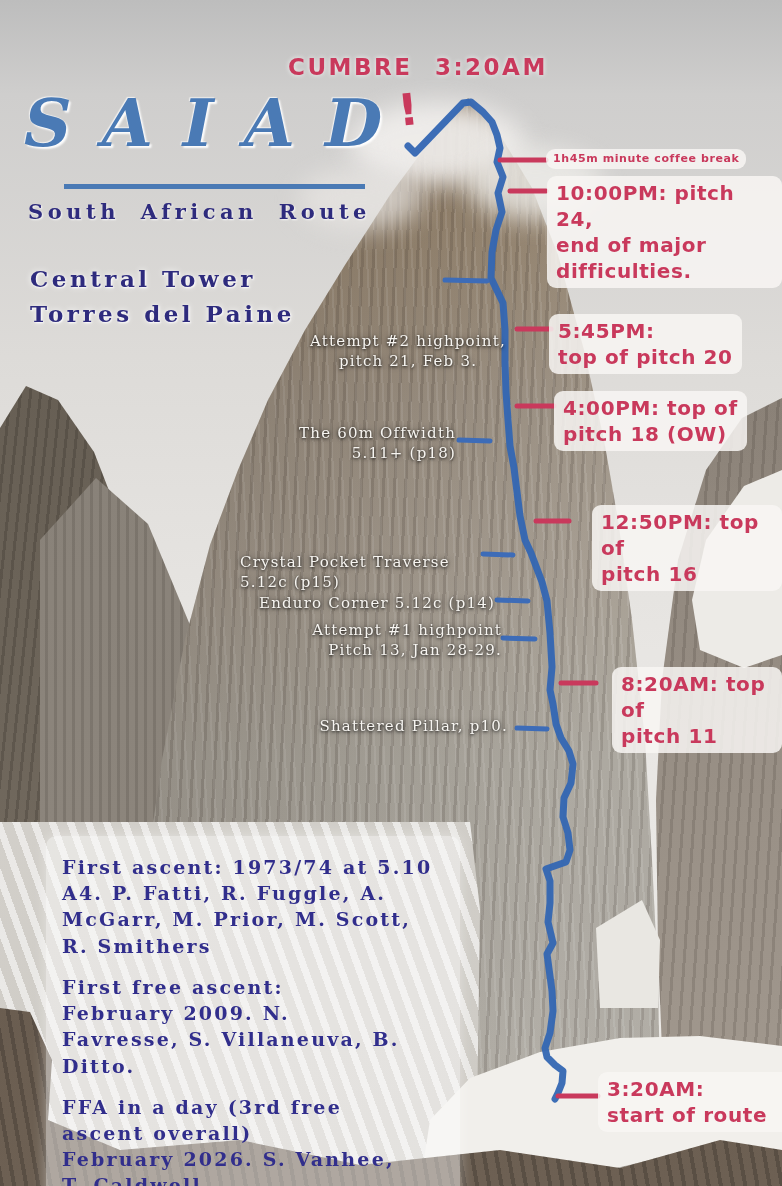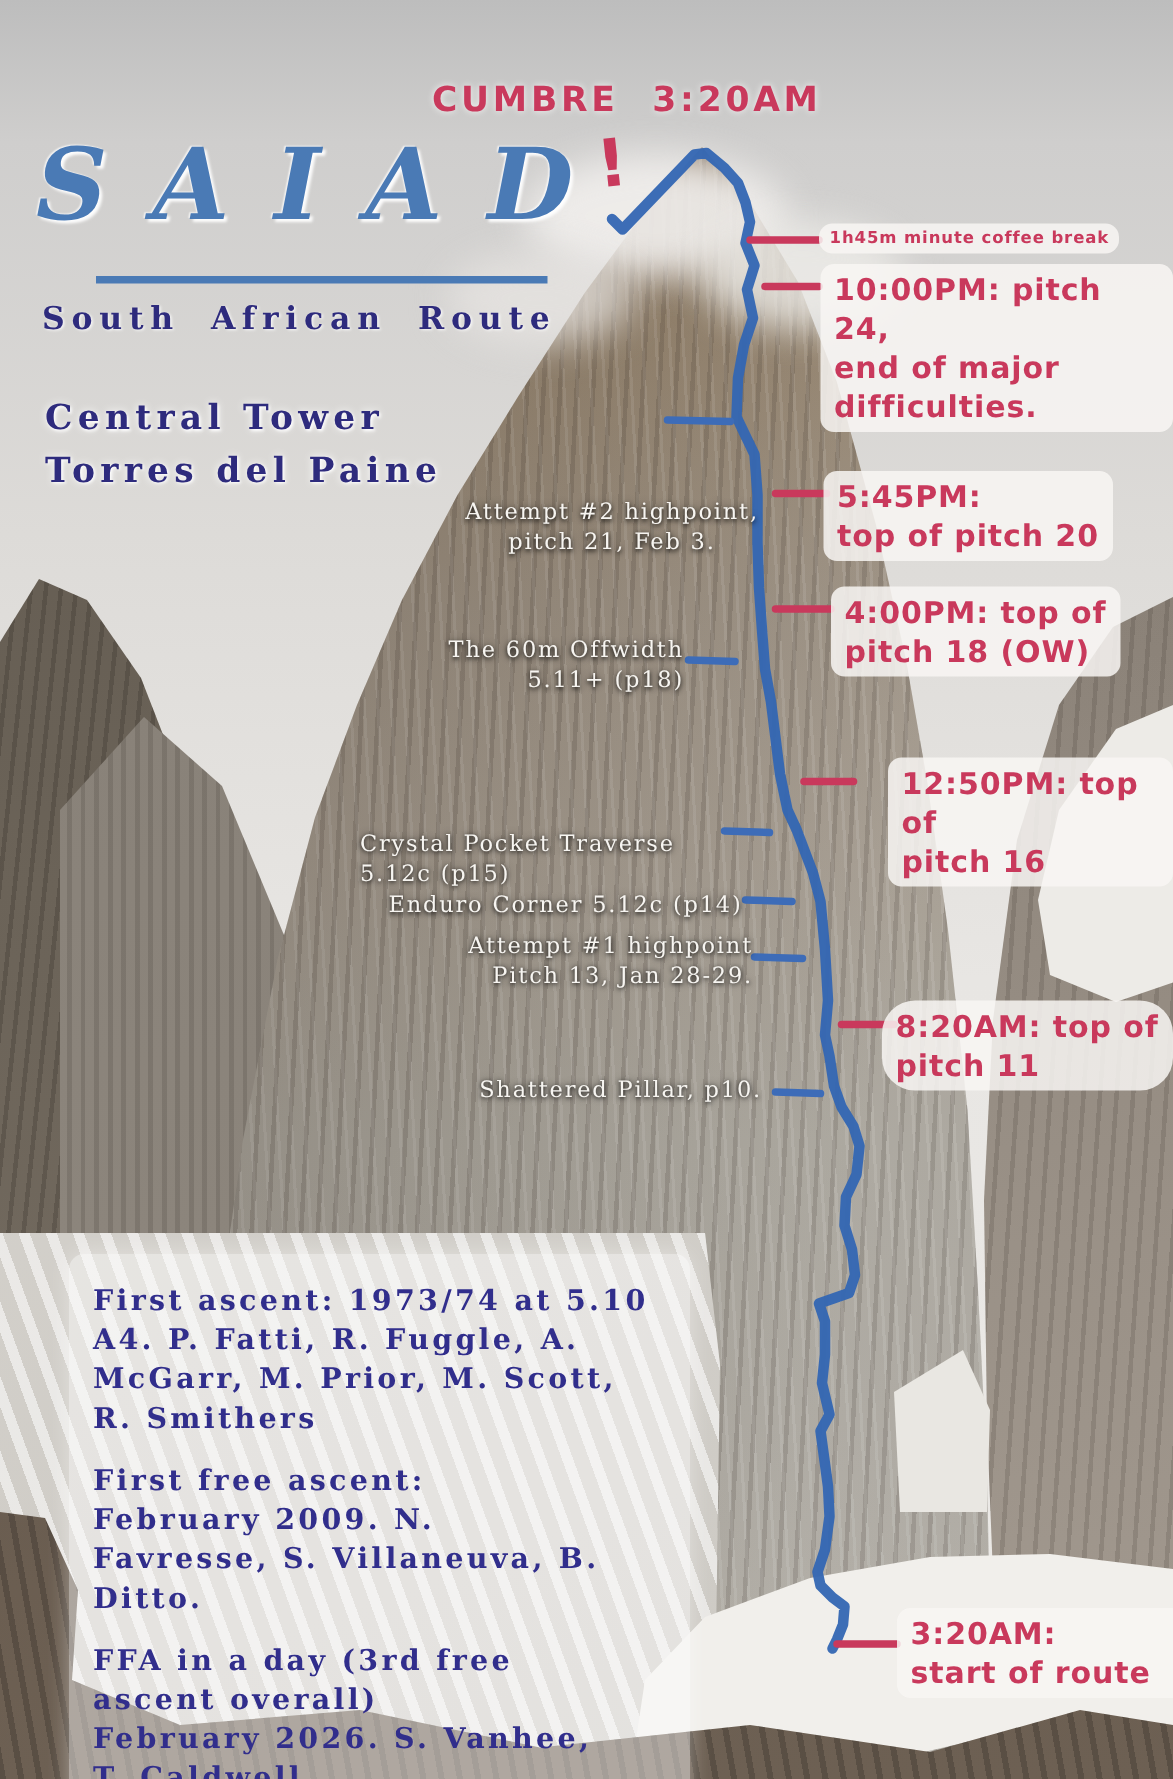--- a/index.html
+++ b/index.html
@@ -54,21 +54,21 @@
     font-weight:bold;font-size:44px;transform:rotate(-6deg);}
 
   .red-note{position:absolute;color:#c9395c;font-family:"DejaVu Sans",sans-serif;font-weight:bold;
     font-size:20px;letter-spacing:.6px;line-height:1.3;white-space:pre-line;
     background:rgba(248,246,243,.85);padding:4px 9px;border-radius:9px;}
   .rn-coffee{left:546px;top:149px;font-size:11px;padding:3px 7px;}
   .rn-p24{left:547px;top:176px;}
   .rn-p20{left:549px;top:314px;}
   .rn-p18{left:554px;top:391px;}
   .rn-p16{left:567px;top:505px;margin-left:25px;}
-  .rn-p11{left:588px;top:667px;border-radius:22px;}
+  .rn-p11{left:612px;top:667px;}
   .rn-start{left:598px;top:1072px;width:176px;border-radius:9px 0 0 9px;}
 
   .white-note{position:absolute;color:#f7f5f1;font-size:15px;letter-spacing:1.2px;line-height:1.35;
     white-space:pre-line;text-shadow:0 1px 3px rgba(0,0,0,.85),0 0 6px rgba(0,0,0,.45);}
   .wn-attempt2{left:283px;top:283px;width:250px;text-align:center;margin-top:48px;}
   .wn-offwidth{left:250px;top:423px;width:206px;text-align:right;}
   .wn-crystal{left:240px;top:552px;width:242px;text-align:left;}
   .wn-enduro{left:245px;top:593px;width:250px;text-align:right;}
   .wn-attempt1{left:295px;top:620px;width:207px;text-align:right;}
   .wn-shattered{left:300px;top:716px;width:208px;text-align:right;}

